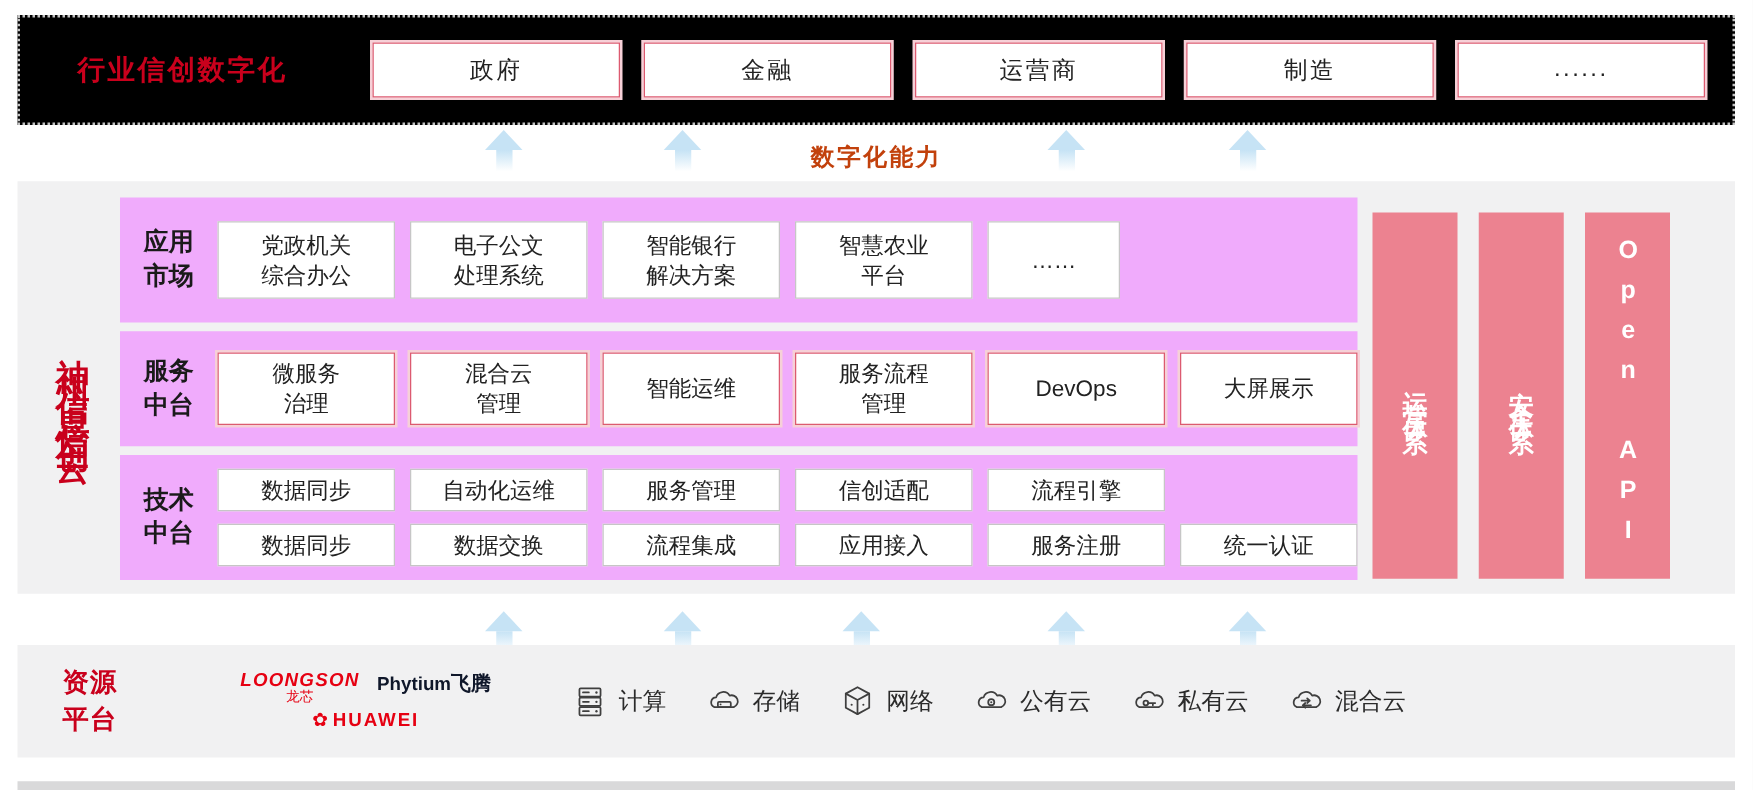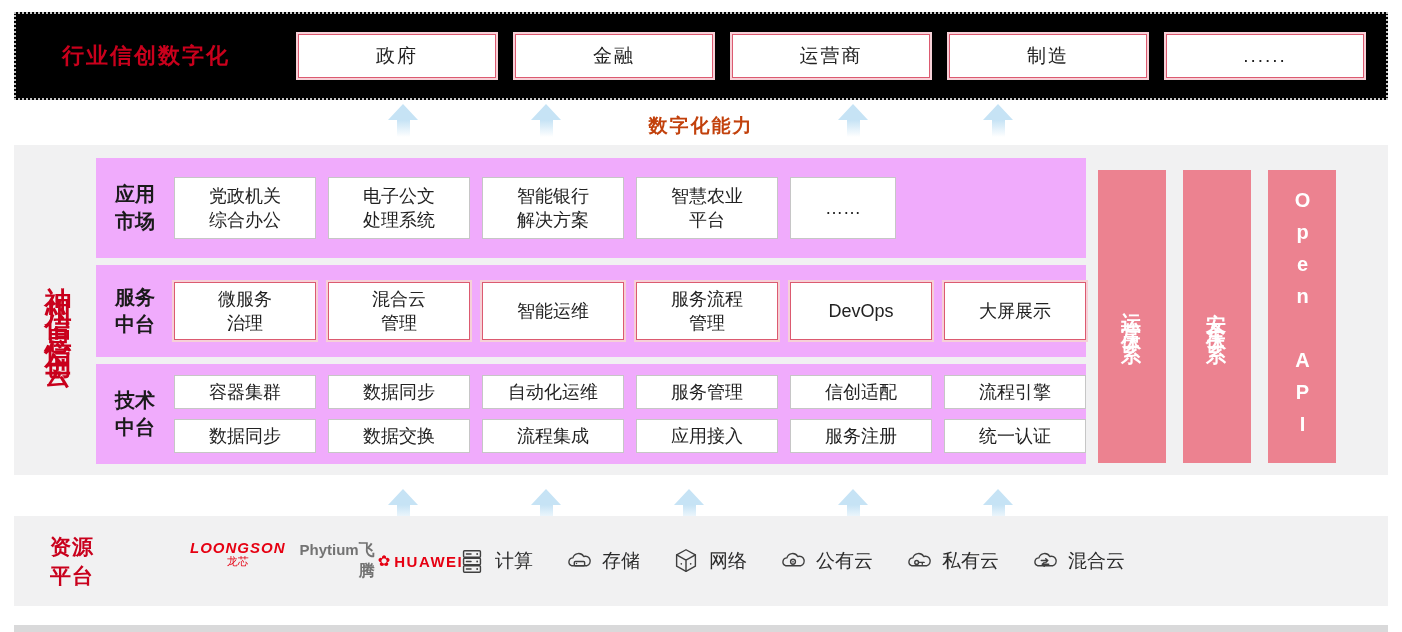--- a/index.html
+++ b/index.html
@@ -92,26 +92,26 @@
   .side-bar.b2 { left:1169px; }
   .side-bar.b3 { left:1254px; }
 
   
   .resource-panel {
     position:absolute; left:14px; top:516px; width:1374px; height:90px; background:#f1f1f2;
     display:flex; align-items:center;
   }
   .resource-label { margin-left:36px; font-size:21px; font-weight:bold; color:#c9001c; line-height:1.4; letter-spacing:1px; }
   .resource-label span { display:block; }
-  .logos { margin-left:96px; width:205px; display:flex; flex-direction:row; align-items:center; gap:3px; }
+  .logos { margin-left:96px; width:205px; display:flex; flex-direction:column; align-items:center; gap:3px; }
   .logo-row { display:flex; align-items:flex-start; gap:14px; }
   .loongson { display:flex; flex-direction:column; align-items:center; color:#e60012; line-height:1.05; }
   .loongson-text { font-size:15px; font-weight:bold; font-style:italic; letter-spacing:1px; }
   .loongson-sub { font-size:11px; }
-  .phytium { display:flex; align-items:baseline; color:#737373; }
+  .phytium { display:flex; align-items:baseline; color:#0f172a; }
   .phytium-text { font-size:15px; font-weight:bold; }
   .phytium-sub { font-size:16px; font-weight:bold; }
   .huawei { display:flex; align-items:center; gap:4px; color:#e60012; }
   .huawei-flower { font-size:15px; }
   .huawei-text { font-size:15px; font-weight:bold; letter-spacing:1.5px; }
 
   .res-items { display:flex; align-items:flex-start; gap:31px; margin-left:62px; }
   .res-item { display:flex; align-items:center; gap:8px; }
   .res-item svg { display:block; stroke:#3f3f3f; fill:none; stroke-width:1.5; stroke-linecap:round; stroke-linejoin:round; }
   .res-item .dotfill { fill:#3f3f3f; stroke:none; }
@@ -216,21 +216,20 @@
         </div>
       </div>
 
       <div class="band tech-band">
         <div class="band-label">
           <span>技术</span>
           <span>中台</span>
         </div>
         <div class="tech-rows">
           <div class="tech-row">
-            <div class="tech-item">容器集群</div>
             <div class="tech-item">数据同步</div>
             <div class="tech-item">自动化运维</div>
             <div class="tech-item">服务管理</div>
             <div class="tech-item">信创适配</div>
             <div class="tech-item">流程引擎</div>
           </div>
           <div class="tech-row">
             <div class="tech-item">数据同步</div>
             <div class="tech-item">数据交换</div>
             <div class="tech-item">流程集成</div>

